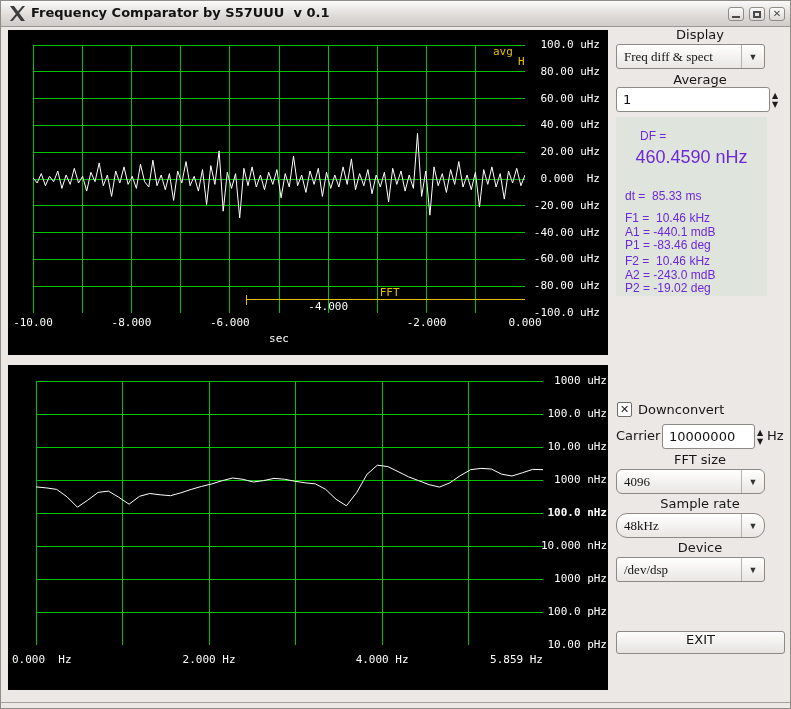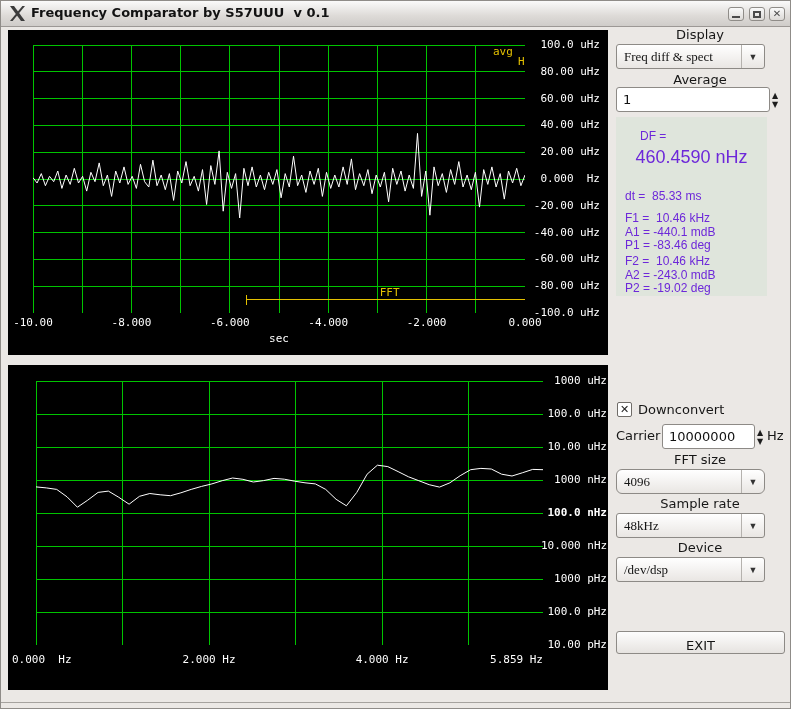--- a/index.html
+++ b/index.html
@@ -64,21 +64,21 @@
   .checkbox{
     left:617px;top:402px;width:15px;height:15px;box-sizing:border-box;
     border:1px solid #6f6c68;border-radius:2px;background:#fff;
     display:flex;align-items:center;justify-content:center;
     font-size:11px;font-weight:bold;color:#1a1a1a;cursor:default;
   }
   .btn{
     left:616px;top:631px;width:169px;height:23px;box-sizing:border-box;
     border:1px solid #8d8a86;border-radius:3px;
     background:linear-gradient(#fdfdfd,#e6e3e0);
-    font-size:13px;color:#141414;display:flex;align-items:flex-end;justify-content:center;
+    font-size:13px;color:#141414;display:flex;align-items:flex-start;justify-content:center;
     cursor:default;
   }
   .plain-label{font-size:13px;color:#161616;}
   svg{display:block;}
   .bottom-ridge{left:0;top:702px;width:791px;height:1px;background:#a5a29e;}
 </style>
 </head>
 <body>
 
 <div class="abs titlebar">
@@ -144,21 +144,21 @@
     <div class="abs plot-label ylab" style="left: 516px; top: 115.2px; width: 76px;">20.00 uHz</div>
     <div class="abs plot-label ylab" style="left: 516px; top: 142px; width: 76px;">0.000  Hz</div>
     <div class="abs plot-label ylab" style="left: 516px; top: 168.8px; width: 76px;">-20.00 uHz</div>
     <div class="abs plot-label ylab" style="left: 516px; top: 195.6px; width: 76px;">-40.00 uHz</div>
     <div class="abs plot-label ylab" style="left: 516px; top: 222.4px; width: 76px;">-60.00 uHz</div>
     <div class="abs plot-label ylab" style="left: 516px; top: 249.2px; width: 76px;">-80.00 uHz</div>
     <div class="abs plot-label ylab" style="left: 516px; top: 276px; width: 76px;">-100.0 uHz</div>
     <div class="abs plot-label xlab" style="left: -7px; top: 286px; width: 64px;">-10.00</div>
     <div class="abs plot-label xlab" style="left: 91.4px; top: 286px; width: 64px;">-8.000</div>
     <div class="abs plot-label xlab" style="left: 189.8px; top: 286px; width: 64px;">-6.000</div>
-    <div class="abs plot-label xlab" style="left: 288.2px; top: 286px; width: 64px;">-4.000</div>
+    <div class="abs plot-label xlab" style="left: 288.2px; top: 270px; width: 64px;">-4.000</div>
     <div class="abs plot-label xlab" style="left: 386.6px; top: 286px; width: 64px;">-2.000</div>
     <div class="abs plot-label xlab" style="left: 485px; top: 286px; width: 64px;">0.000</div>
   </div>
 
 <div class="abs plot-panel" id="panel-bottom">
   <div class="abs" id="bottom-svg-holder" style="left:28px;top:16px;">
       <svg width="507" height="264" viewBox="0 0 507 264" shape-rendering="crispEdges">
        <g stroke="#00c400" stroke-width="1">
           <line x1="0.0" y1="0" x2="0.0" y2="264"></line>
           <line x1="86.5" y1="0" x2="86.5" y2="264"></line>
@@ -243,21 +243,21 @@
 </div>
 <div class="abs plain-label" style="left:767px;top:428px;">Hz</div>
 
 <div class="abs ui-label" style="top:452px;">FFT size</div>
 <div class="abs combo" style="top:469px;border-radius:6px;">
   <div class="combo-text">4096</div>
   <div class="combo-arrow">▼</div>
 </div>
 
 <div class="abs ui-label" style="top:496px;">Sample rate</div>
-<div class="abs combo" style="top:513px;">
+<div class="abs combo" style="top:513px;border-radius:11px;">
   <div class="combo-text">48kHz</div>
   <div class="combo-arrow">▼</div>
 </div>
 
 <div class="abs ui-label" style="top:540px;">Device</div>
 <div class="abs combo" style="top:557px;">
   <div class="combo-text">/dev/dsp</div>
   <div class="combo-arrow">▼</div>
 </div>
 

